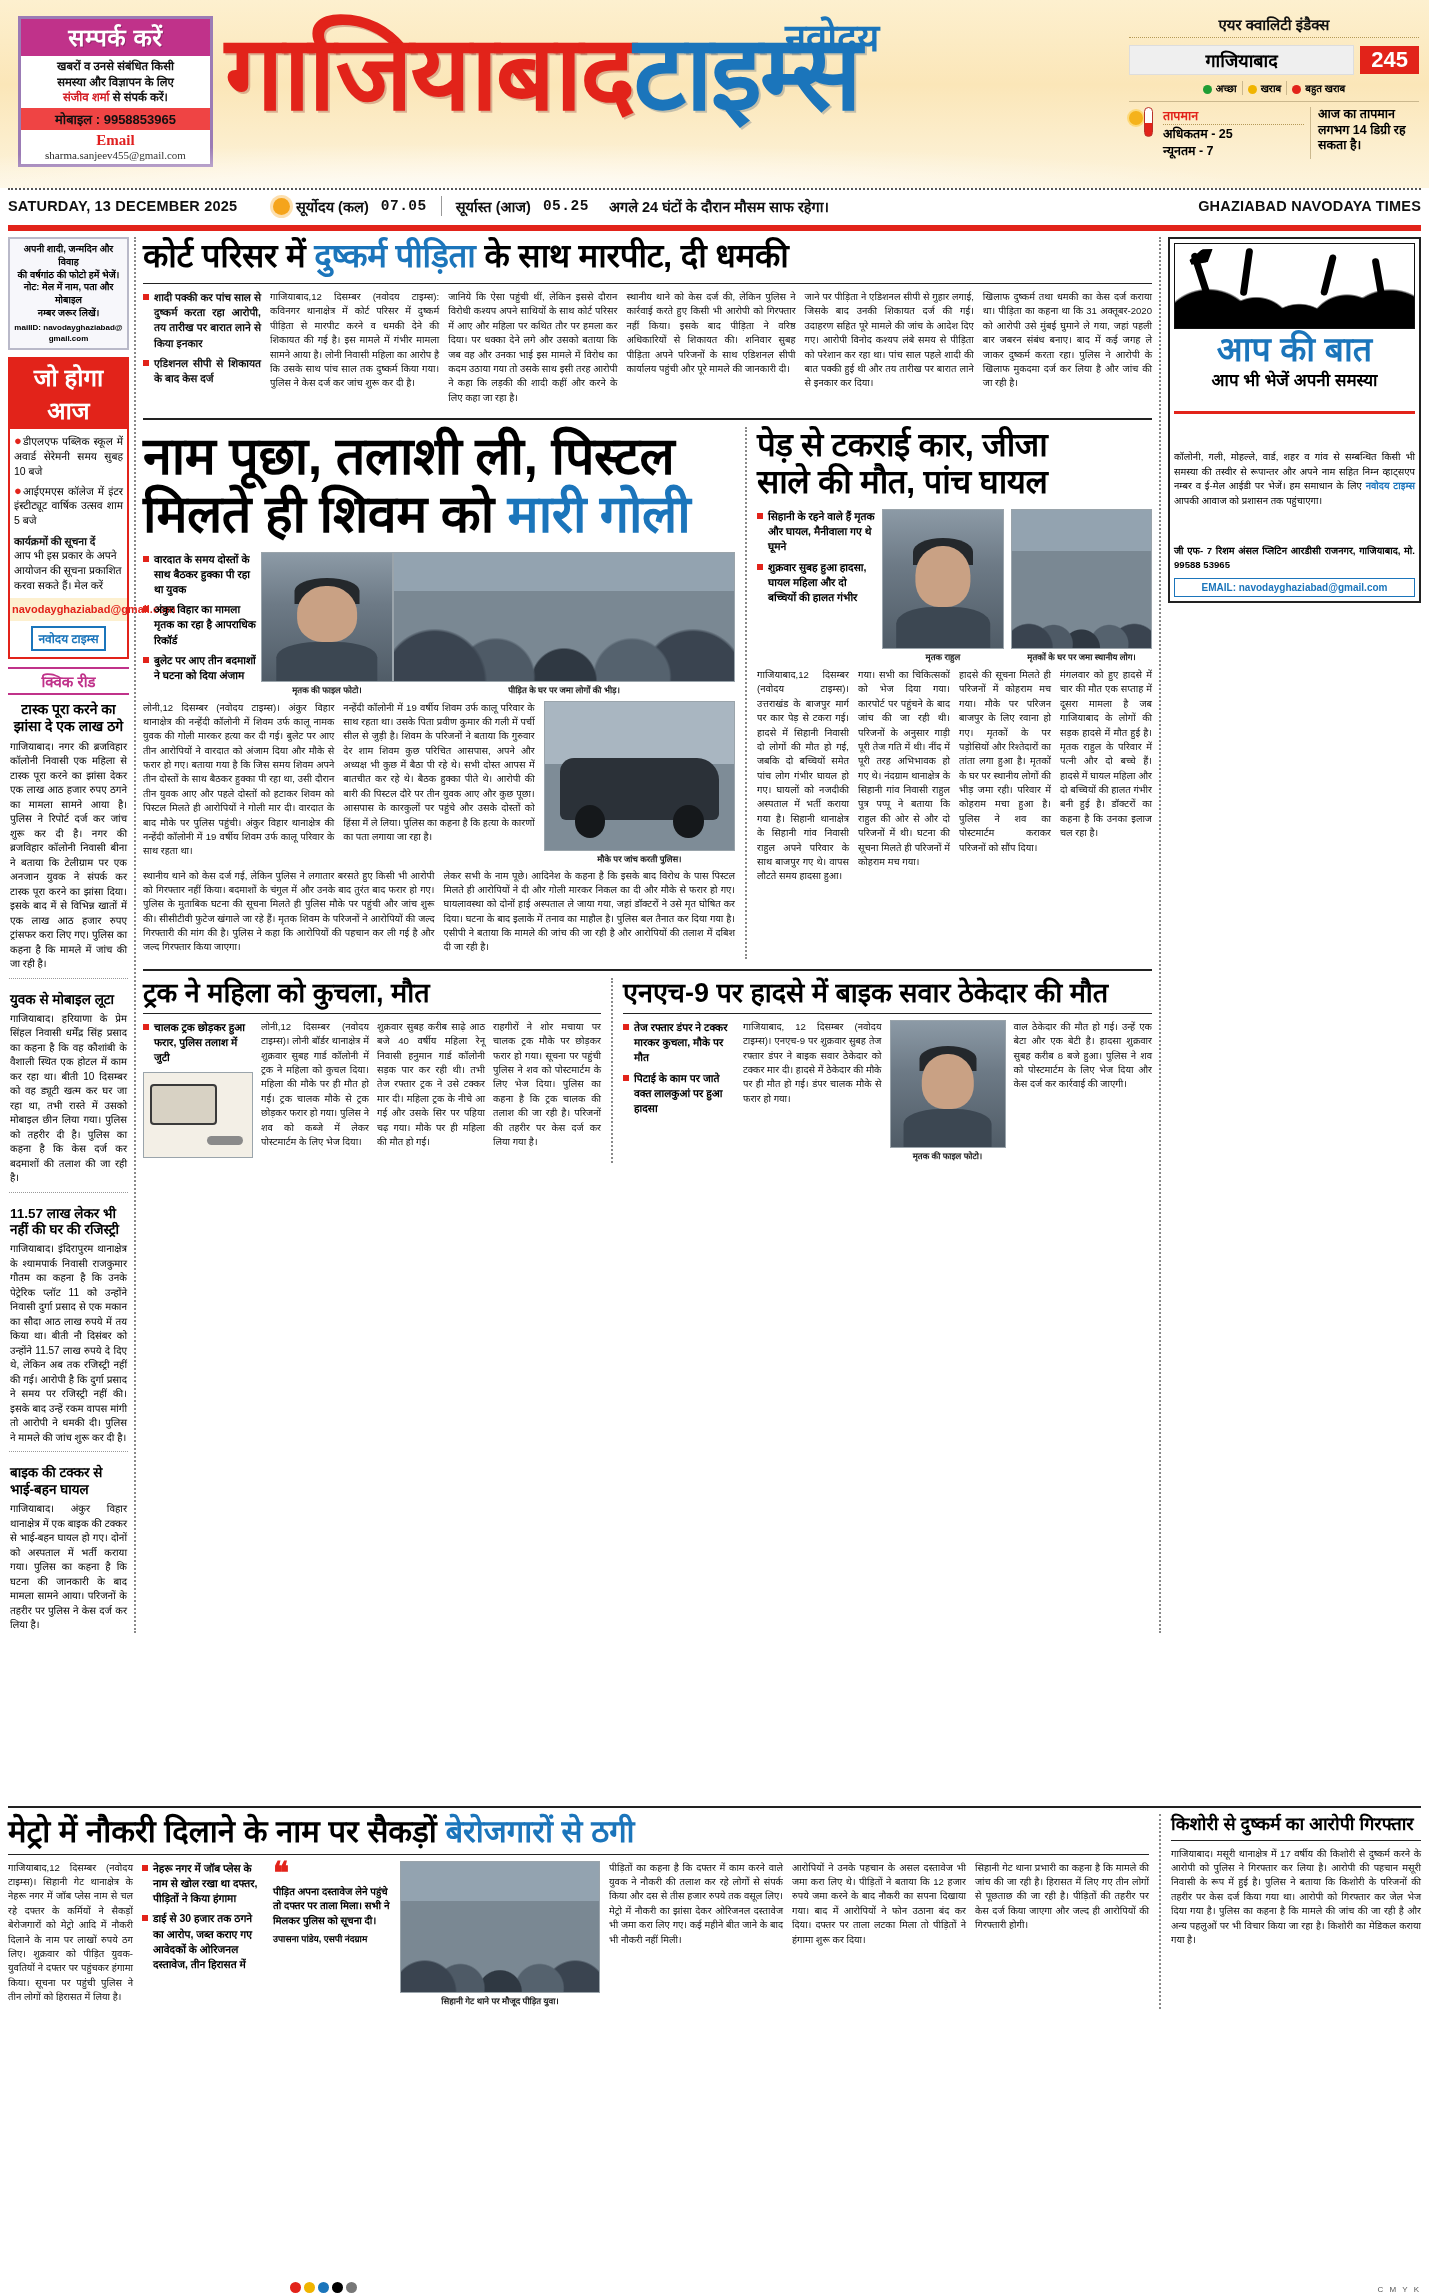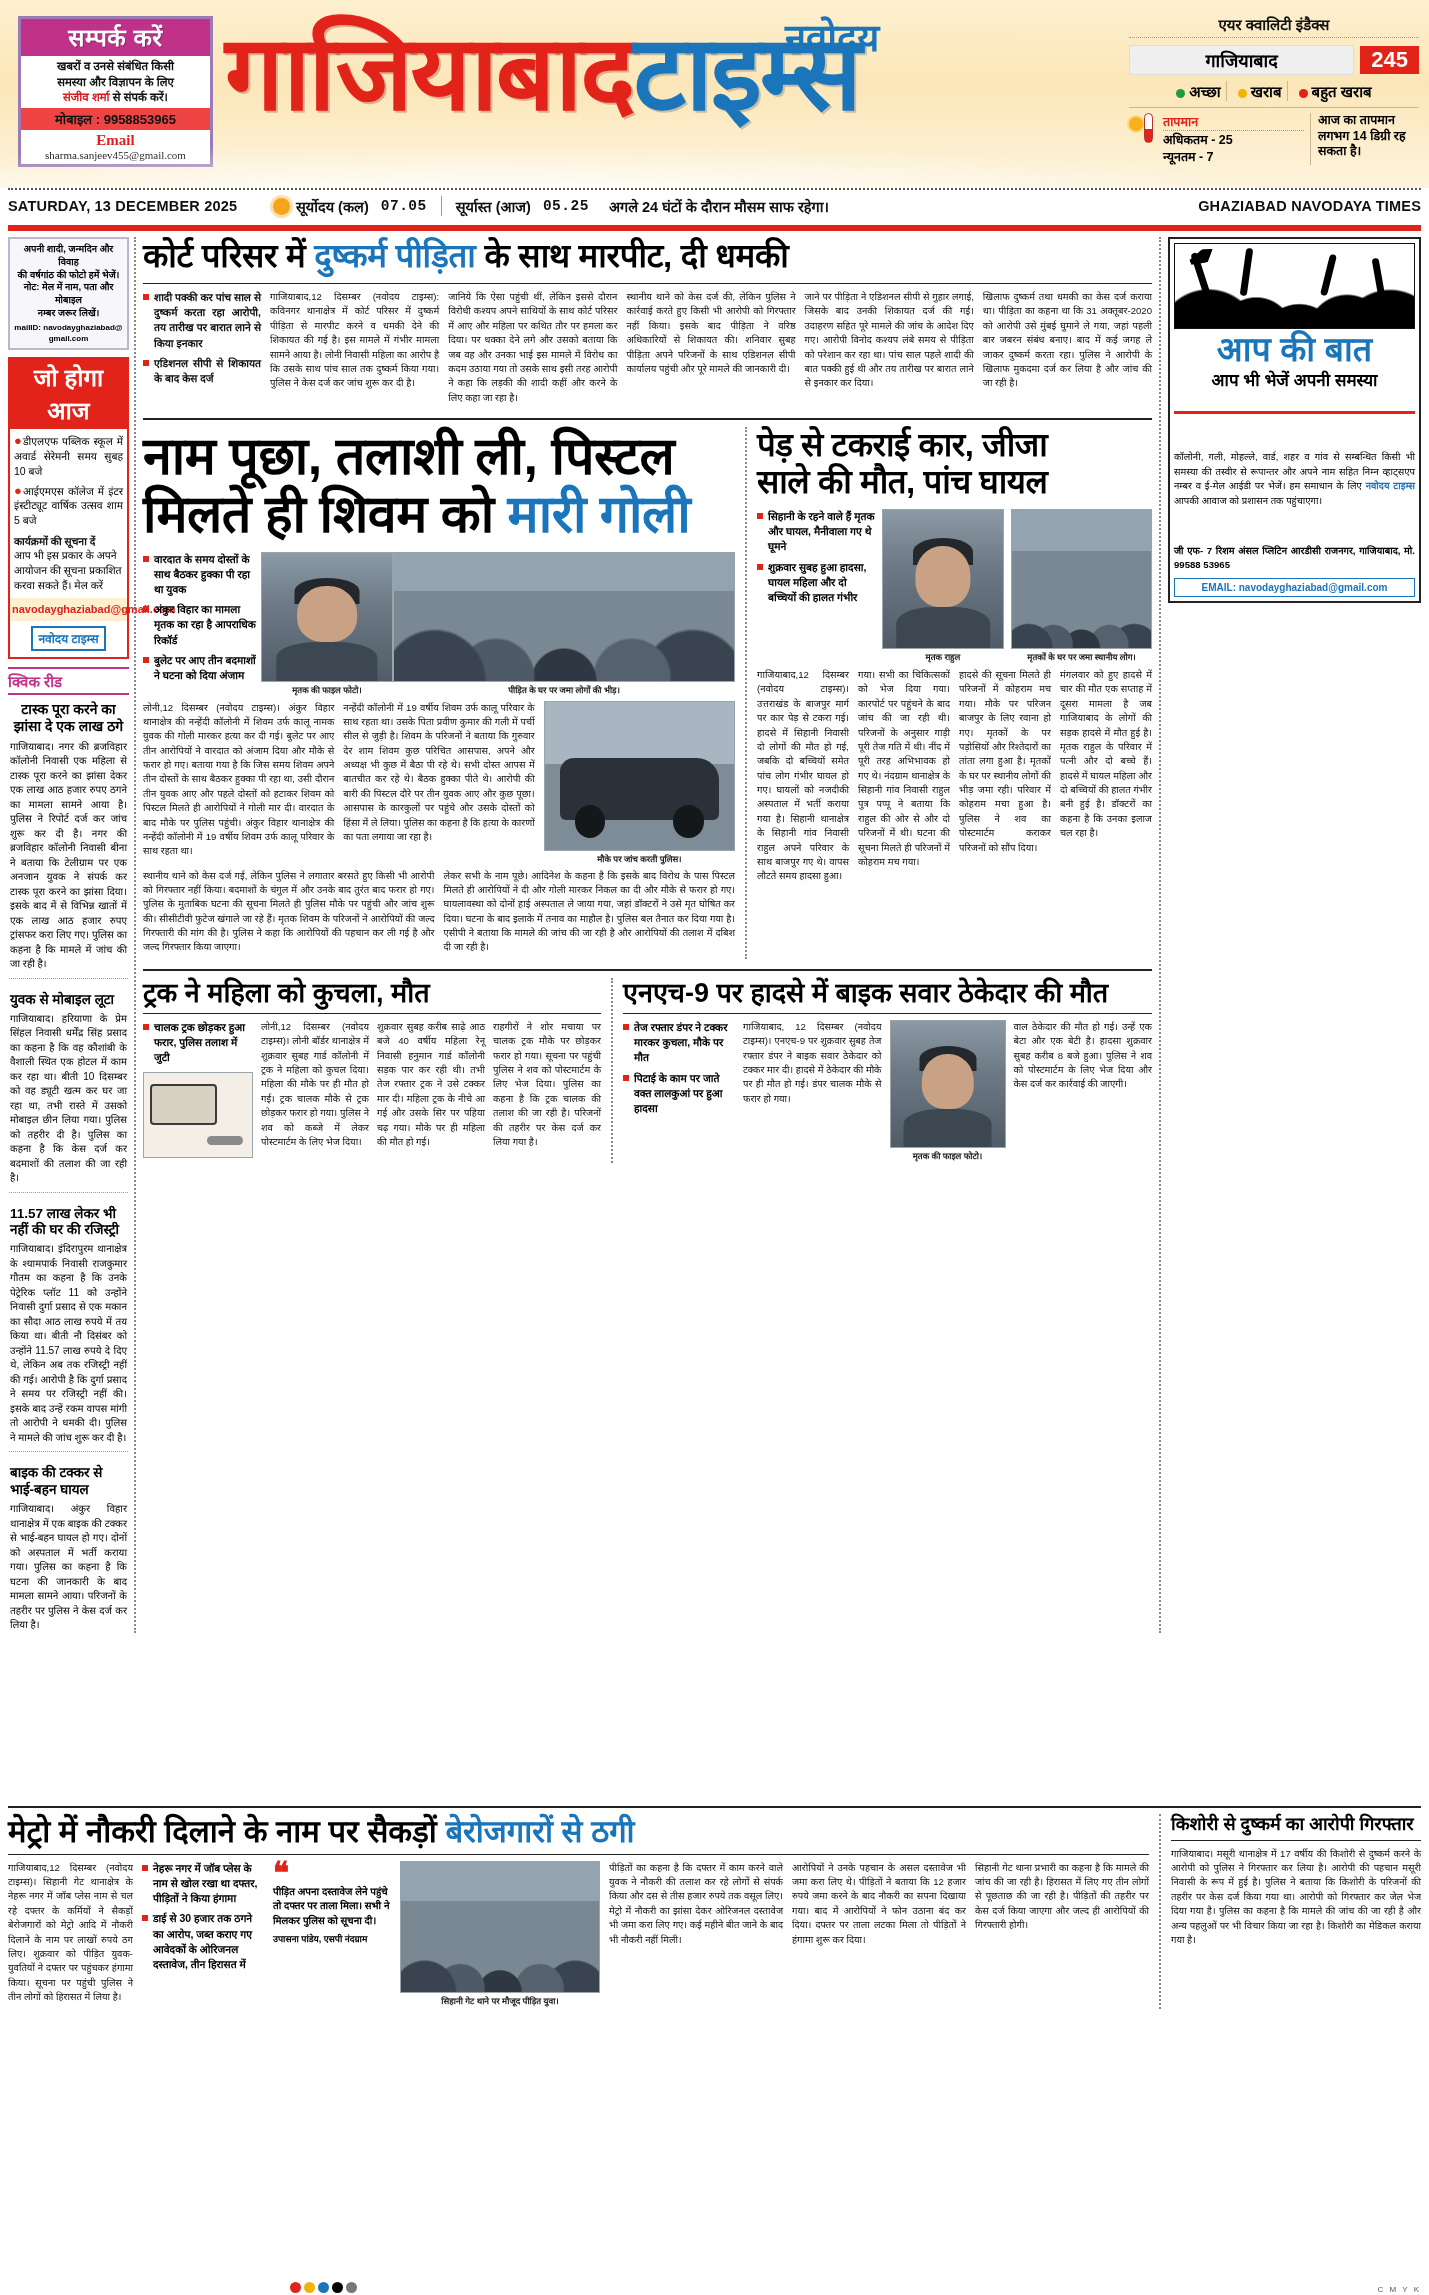--- a/index.html
+++ b/index.html
@@ -43,21 +43,21 @@
     letter-spacing: -2px; white-space: nowrap;
   }
   .logo-red { color:#e2231a; text-shadow: 2px 2px 0 rgba(120,0,0,.25); }
   .logo-blue { color:#1b75bb; text-shadow: 2px 2px 0 rgba(0,40,90,.22); }
 
   .aqi-box { position:absolute; right: 10px; top: 14px; width: 290px; }
   .aqi-title { text-align:center; font-size:15px; font-weight:700; color:#111; padding-bottom:3px; border-bottom:1px dotted #b59a58;}
   .aqi-row { display:flex; align-items:center; margin-top:7px; }
   .aqi-city { flex:1; text-align:center; background:#efefef; border:1px solid #ddd; font-size:18px; font-weight:700; padding:2px 0; }
   .aqi-val { background:#e2231a; color:#fff; font-size:22px; font-weight:800; padding:1px 11px; margin-left:6px; }
-  .aqi-legend { display:flex; justify-content:center; gap:6px; margin-top:6px; font-size:15px; font-weight:700;}
+  .aqi-legend { display:flex; justify-content:center; margin-top:6px; font-size:10px; font-weight:700;}
   .aqi-legend span.dot { display:inline-block; width:9px; height:9px; border-radius:50%; margin-right:4px; vertical-align:middle;}
   .aqi-legend div { padding:0 5px; border-right:1px solid #cbb88e; }
   .aqi-legend div:last-child{ border-right:none; }
   .aqi-hr { border-top:1px solid #cbb88e; margin-top:6px; }
   .temp-wrap { display:flex; margin-top:5px; font-size:12.5px; }
   .thermo { width:34px; position:relative; }
   .thermo-sun { position:absolute; left:0; top:4px; width:14px; height:14px; background:#f5b21b; border-radius:50%; box-shadow:0 0 0 2px #fdd97a;}
   .thermo-tube { position:absolute; left:15px; top:0; width:9px; height:30px; background:linear-gradient(180deg,#fff 0 55%, #e2231a 55% 100%); border:1px solid #b9322a; border-radius:5px;}
   .temp-mid { flex:1; border-right:1px solid #cbb88e; padding-right:6px;}
   .temp-label { color:#e2231a; font-weight:800; border-bottom:1px dotted #b59a58; }
@@ -90,21 +90,21 @@
   .photo-note { border:2px solid #b9b9c9; background:#f7f7fb; padding:4px 3px; font-size:9.5px; line-height:1.35; text-align:center; font-weight:700;}
   .photo-note .mailid{ font-size:8px; font-weight:600; display:block; margin-top:3px; word-break:break-all;}
   .today-box { border:2px solid #e2231a; margin-top:7px; background:#fff;}
   .today-head { background:#e2231a; color:#fff; text-align:center; font-size:24px; font-weight:800; padding:1px 0 3px;}
   .today-item { font-size:10.5px; line-height:1.4; padding:5px 4px 0; text-align:justify; position:relative;}
   .today-item .bullet{ color:#e2231a; font-size:13px; line-height:1; }
   .today-foot { font-size:10.5px; line-height:1.4; padding:6px 4px; font-weight:700;}
   .today-mail { background:#fdf0cf; text-align:center; color:#e2231a; font-weight:800; font-size:11px; padding:4px 2px; line-height:1.3;}
   .nt-logo { text-align:center; padding:5px 0 6px; }
   .nt-logo span{ display:inline-block; border:2px solid #1b75bb; color:#1b75bb; font-weight:800; font-size:12px; padding:2px 5px;}
-  .quick-head { margin-top:8px; border-top:2px solid #c0328a; border-bottom:2px solid #c0328a; padding:2px 0; }
+  .quick-head { margin-top:8px; border-top:2px solid #c0328a; border-bottom:2px solid #c0328a; padding:2px 0; text-align:center;}
   .quick-head span{ color:#c0328a; font-weight:800; font-size:15px;}
   .qr-title { font-size:14px; font-weight:800; line-height:1.25; padding:6px 2px 4px; text-align:center;}
   .qr-body { font-size:10px; line-height:1.45; text-align:justify; padding:0 2px;}
   .qr-sub { font-size:13.5px; font-weight:800; padding:7px 2px 3px; line-height:1.25;}
   .hr-dot { border-top:1px dotted #999; margin:6px 1px; }
 
   
   .lead-hl { font-size:33px; font-weight:800; line-height:1.15; letter-spacing:-.3px; padding-bottom:4px;}
   .lead-hl .blue{ color:#1b75bb; }
   .rule-thin{ height:1px; background:#222; margin:4px 0 6px;}

